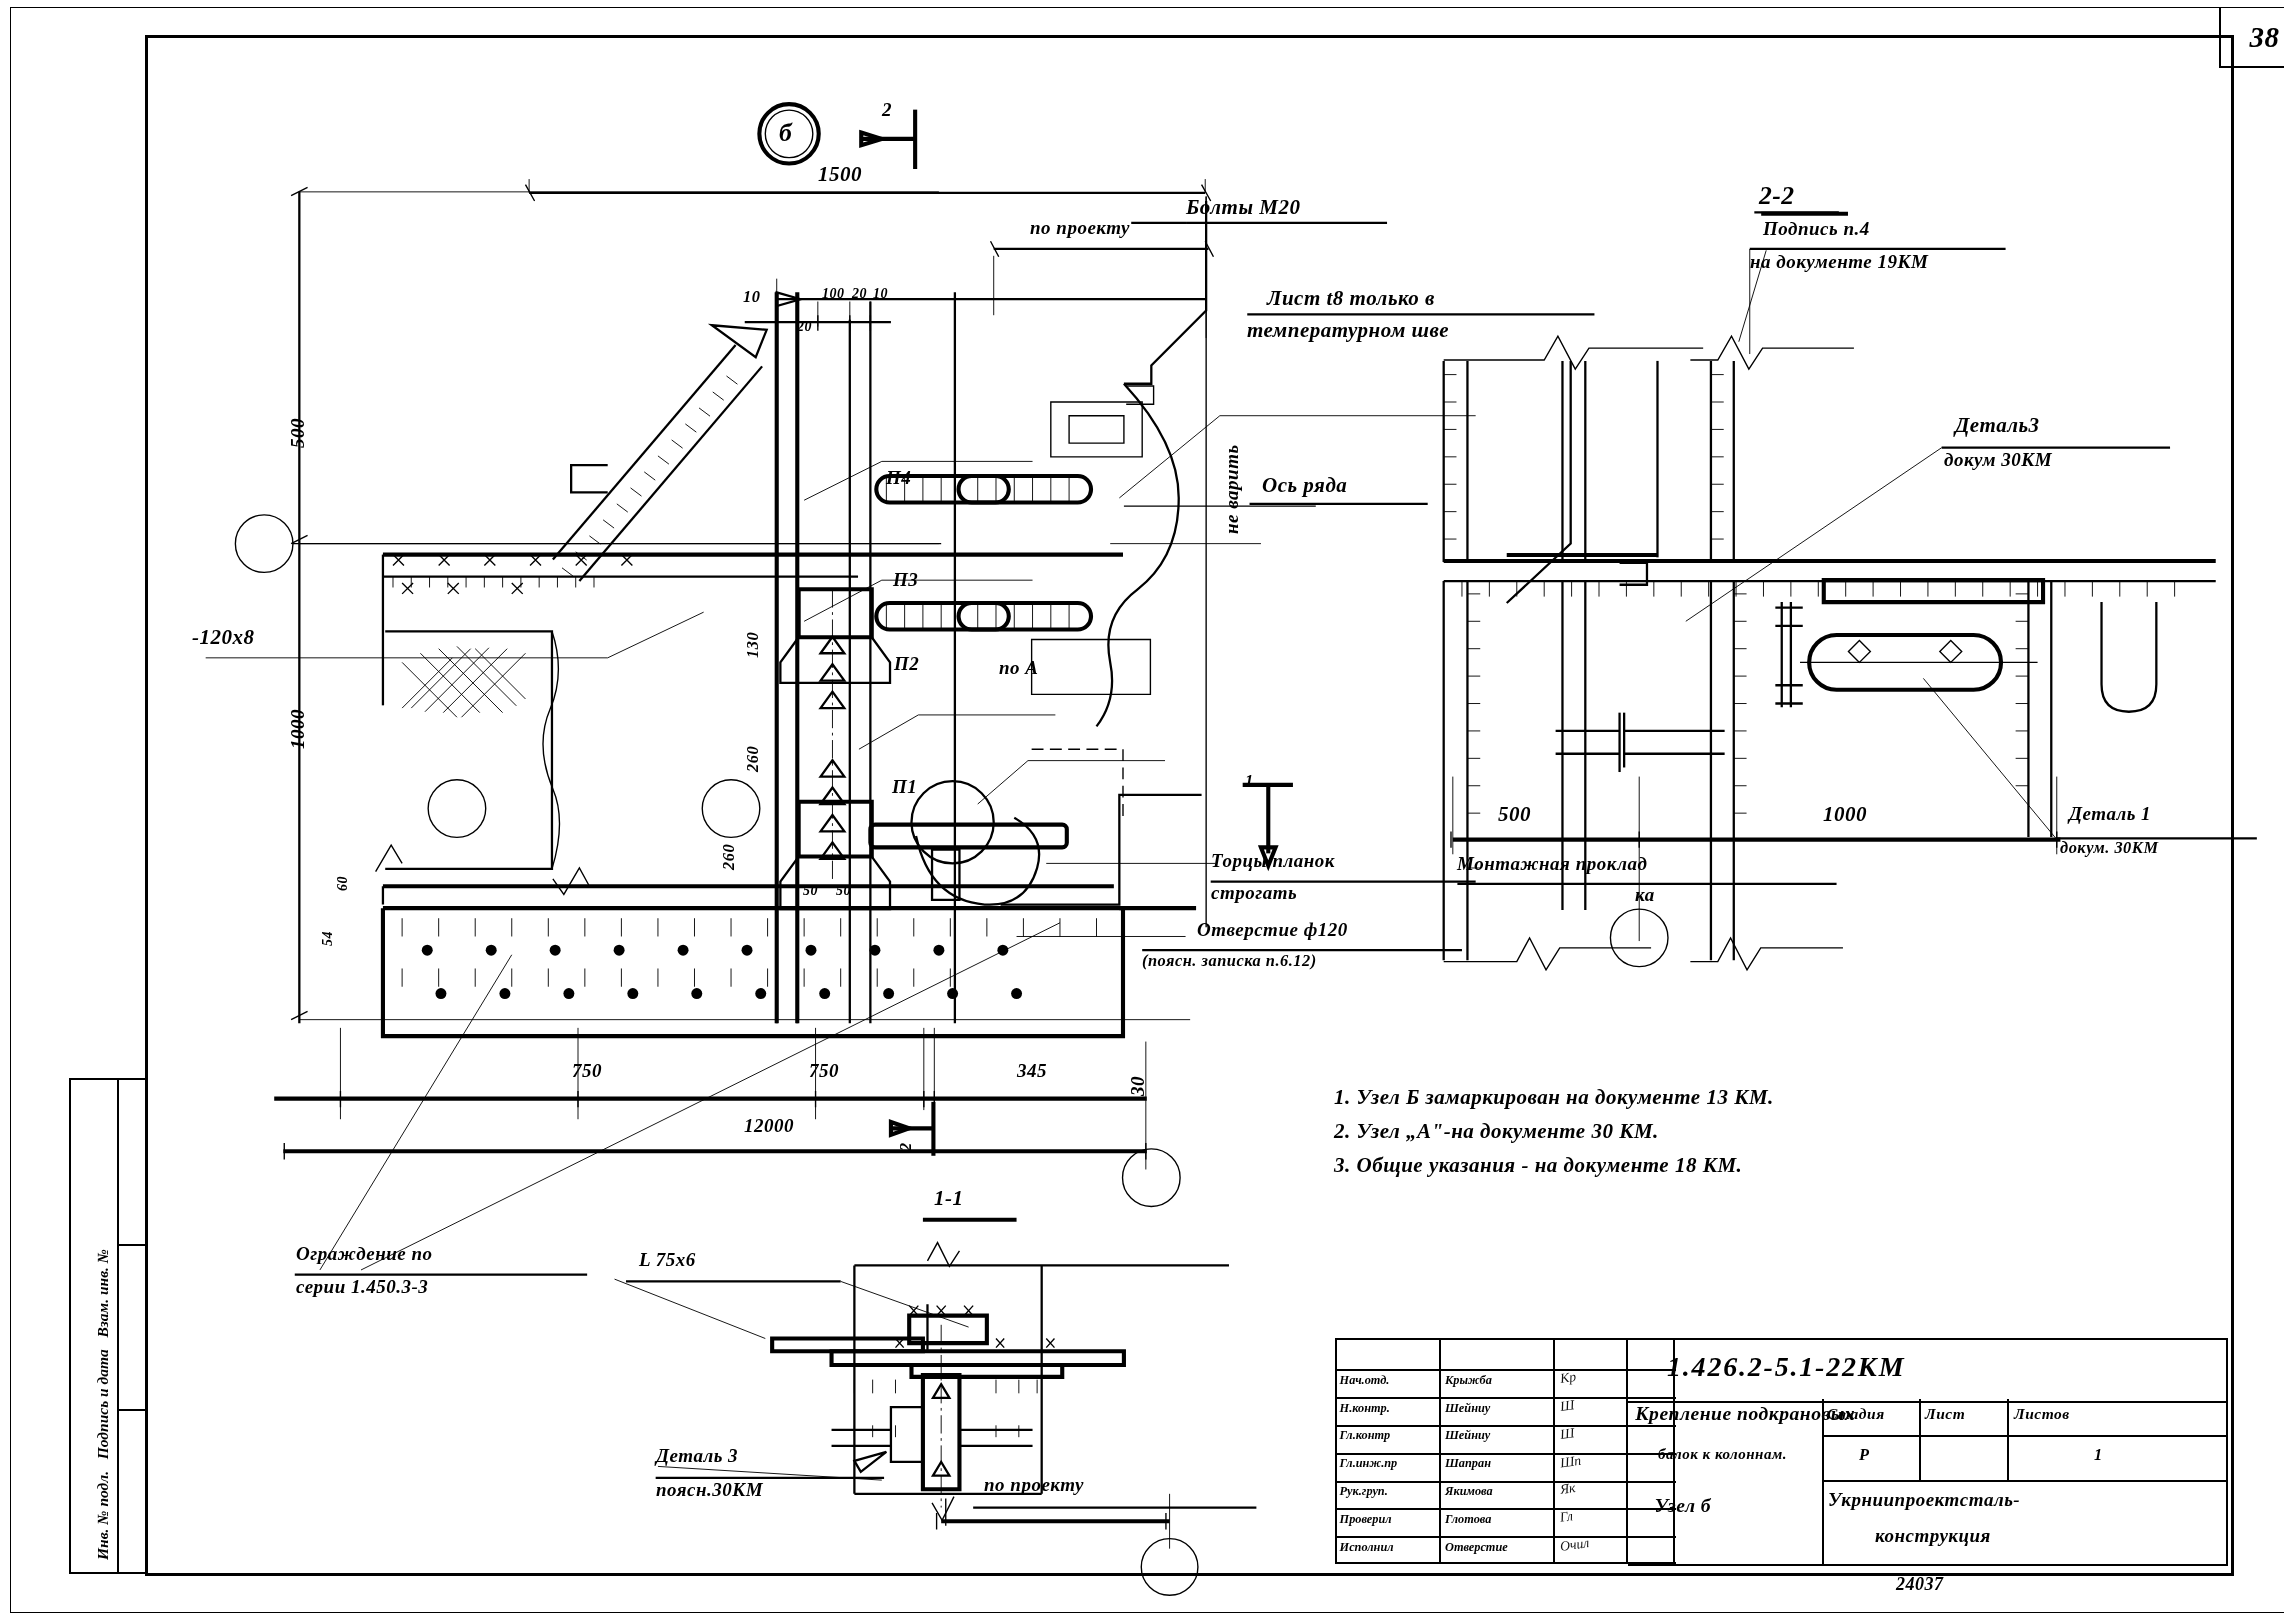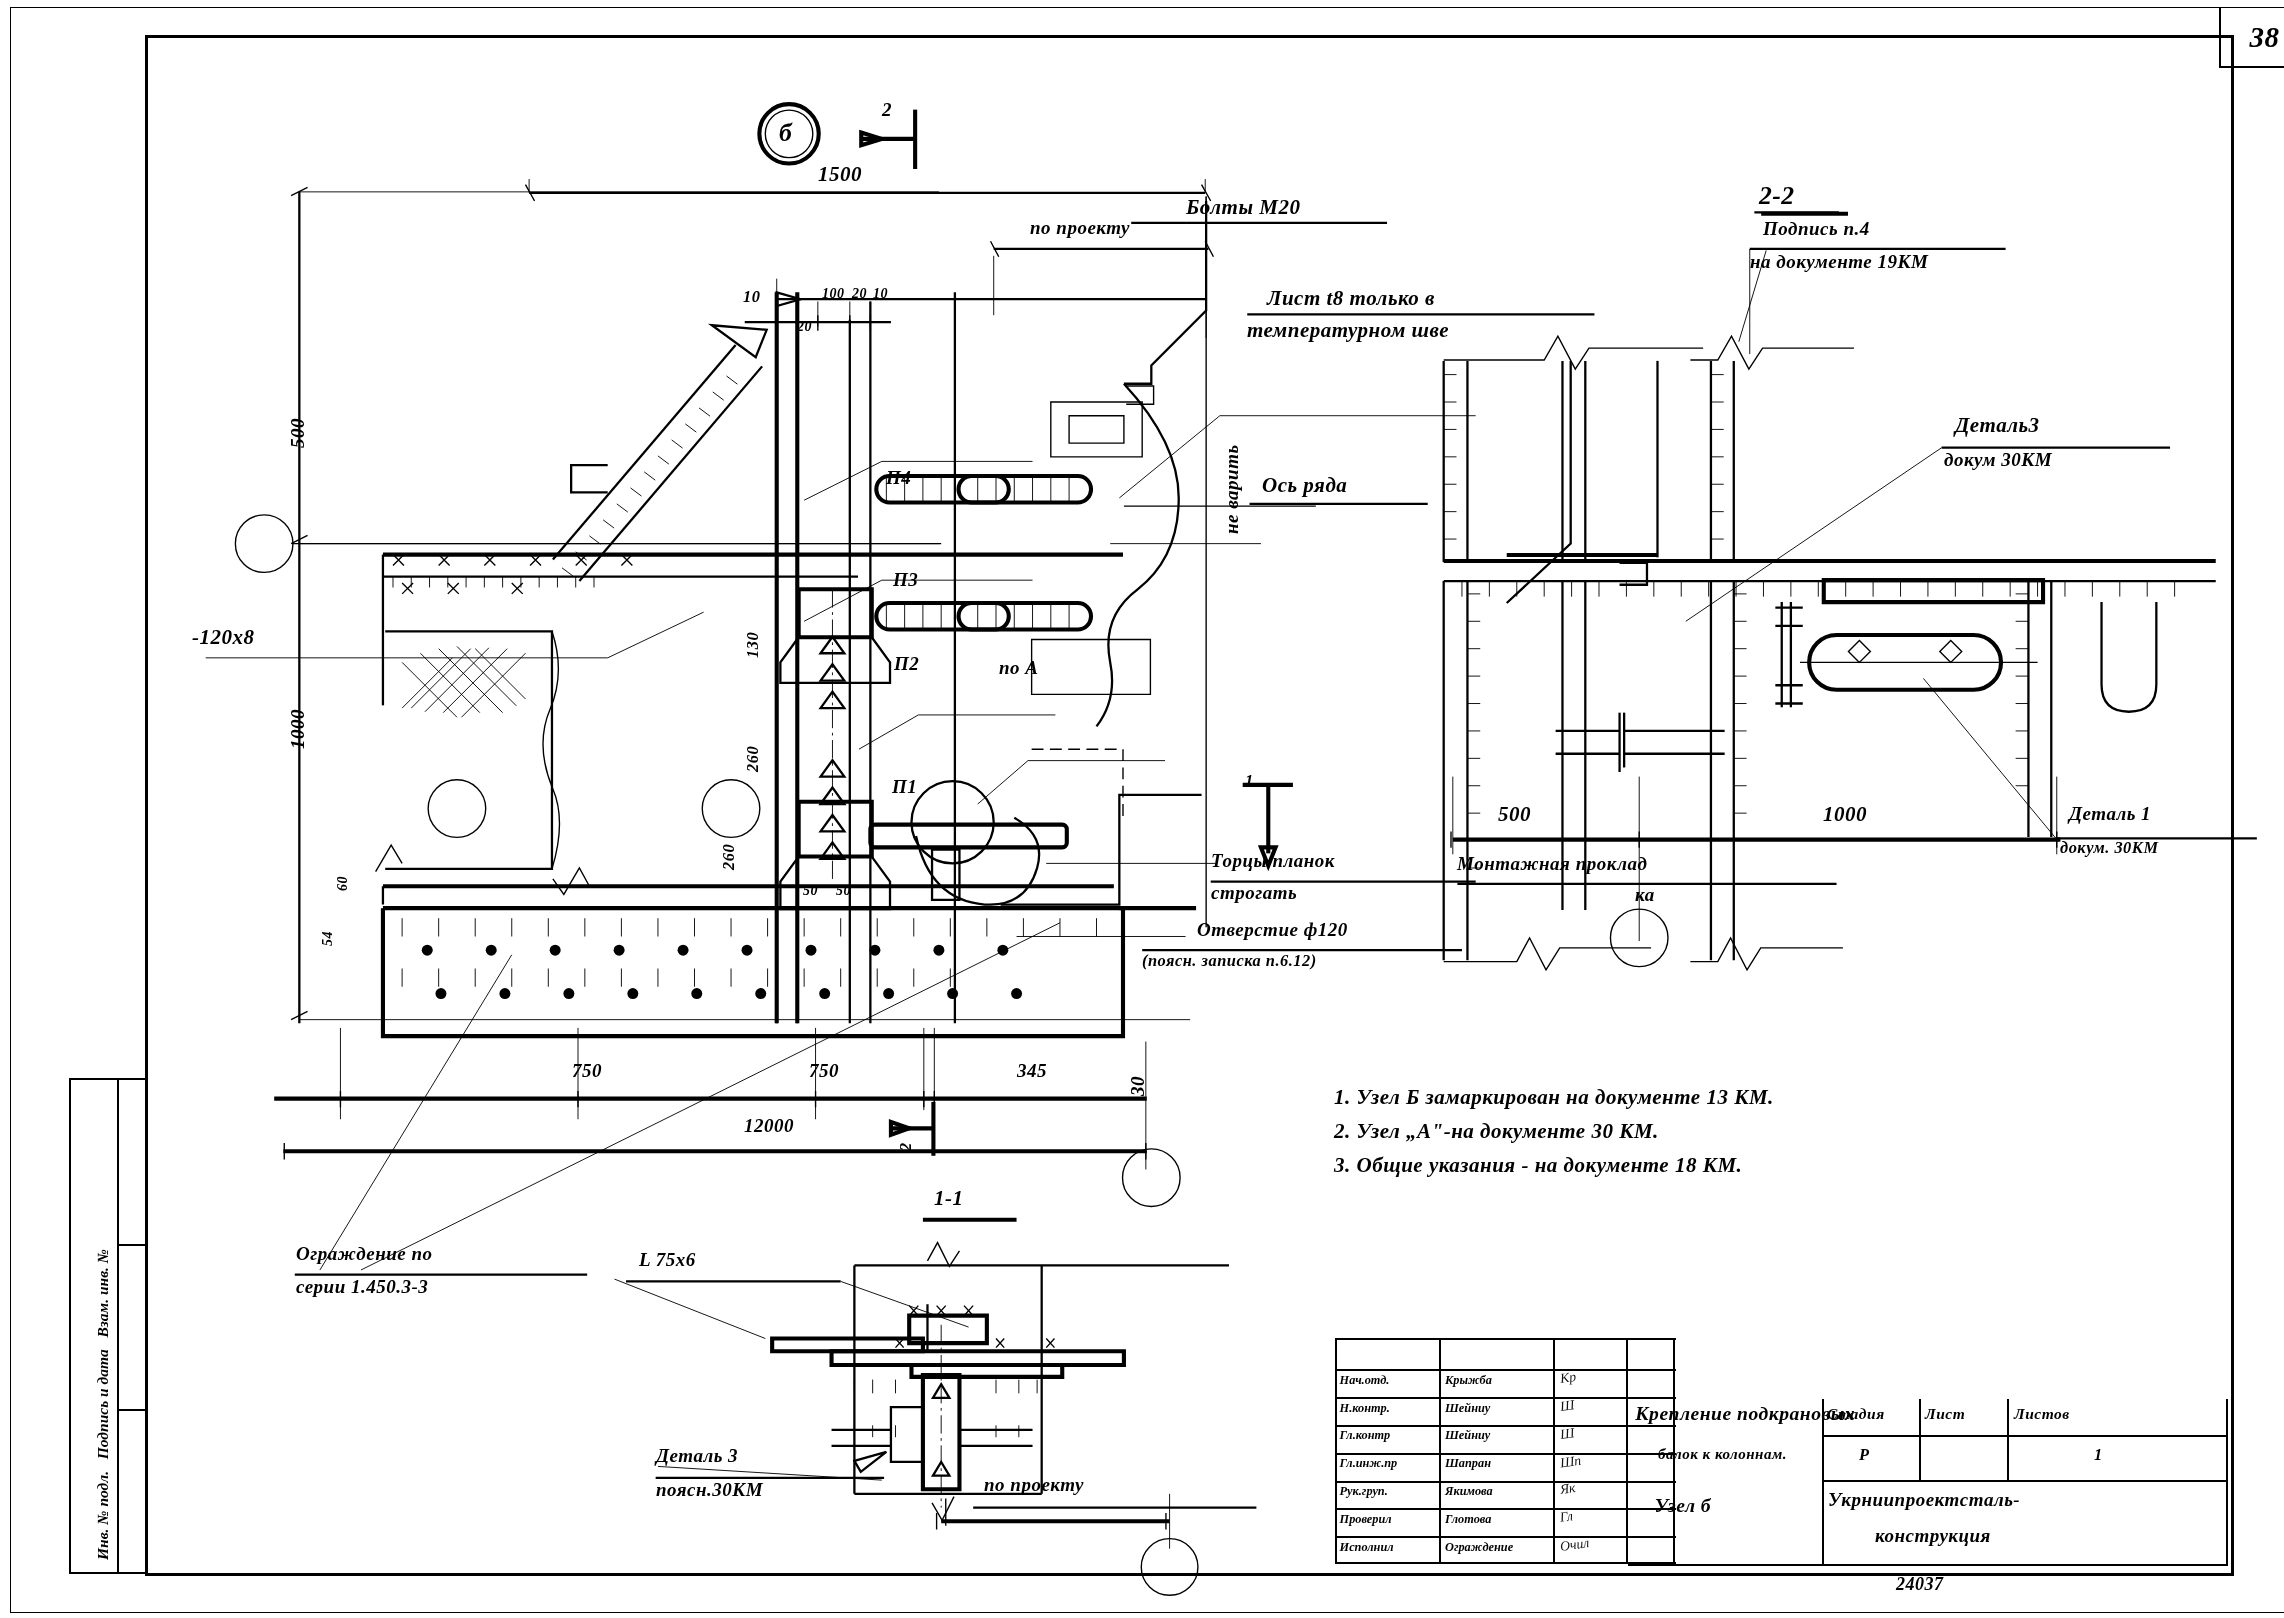--- a/index.html
+++ b/index.html
@@ -499,31 +499,34 @@
     <div class="nmcell" style="left:110px;top:63px">Шейниу</div>
     <div class="nmcell" style="left:4.6px;top:90px">Гл.контр</div>
     <div class="nmcell" style="left:110px;top:90px">Шейниу</div>
     <div class="nmcell" style="left:4.6px;top:118px">Гл.инж.пр</div>
     <div class="nmcell" style="left:110px;top:118px">Шапран</div>
     <div class="nmcell" style="left:4.6px;top:146px">Рук.груп.</div>
     <div class="nmcell" style="left:110px;top:146px">Якимова</div>
     <div class="nmcell" style="left:4.6px;top:174px">Проверил</div>
     <div class="nmcell" style="left:110px;top:174px">Глотова</div>
     <div class="nmcell" style="left:4.6px;top:202px">Исполнил</div>
-    <div class="nmcell" style="left:110px;top:202px">Ограждение</div>
+    <div class="nmcell" style="left:110px;top:202px">Отверстие</div>
 
     <div class="sig" style="left:225px;top:32px">Кр</div>
     <div class="sig" style="left:225px;top:60px">Ш</div>
     <div class="sig" style="left:225px;top:88px">Ш</div>
     <div class="sig" style="left:225px;top:116px">Шп</div>
     <div class="sig" style="left:225px;top:143px">Як</div>
     <div class="sig" style="left:225px;top:171px">Гл</div>
     <div class="sig" style="left:225px;top:199px">Очил</div>
   </div>
 
+  <div class="abs" style="left:1628px;top:1338px;width:598px;height:61px;border:2.7px solid #000;border-left:none;">
+    <div class="hand" style="position:absolute;left:39px;top:12.8px;font-size:28px;letter-spacing:1.8px;">1.426.2-5.1-22КМ</div>
+  </div>
 
   <div class="abs" style="left:1628px;top:1399px;width:598px;height:165px;border:2.7px solid #000;border-left:none;border-top:none;">
 
     <div class="abs" style="left:194px;top:0;width:2.3px;height:165px;background:#000"></div>
 
     <div class="abs" style="left:194px;top:36px;width:405px;height:1.8px;background:#000"></div>
     <div class="abs" style="left:194px;top:81px;width:405px;height:1.8px;background:#000"></div>
     <div class="abs" style="left:291px;top:0;width:1.8px;height:83px;background:#000"></div>
     <div class="abs" style="left:379px;top:0;width:1.8px;height:83px;background:#000"></div>
 

